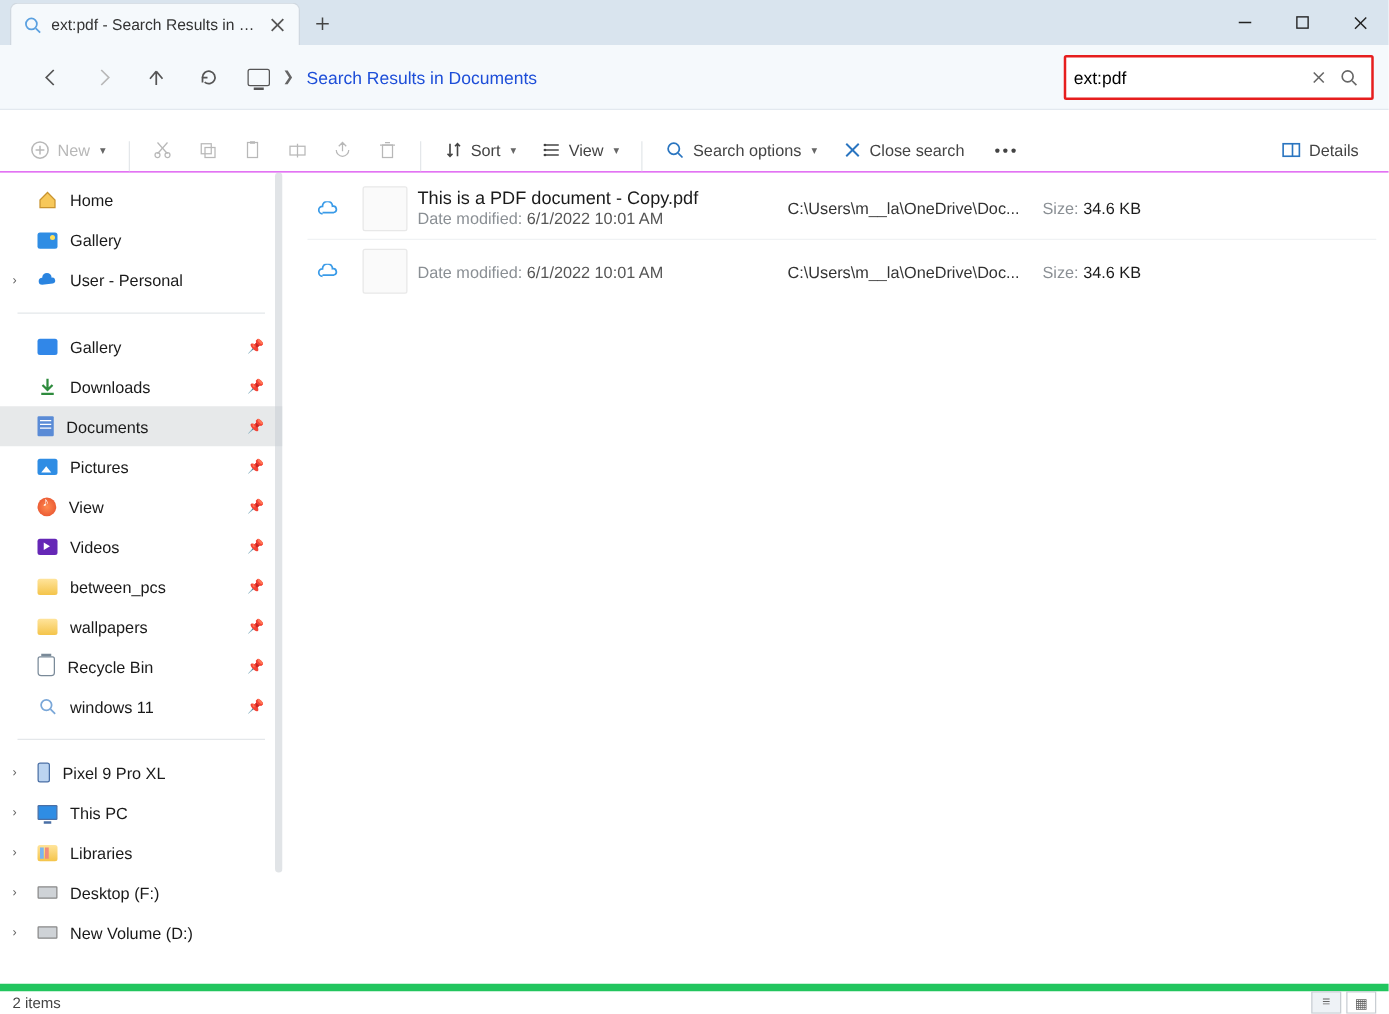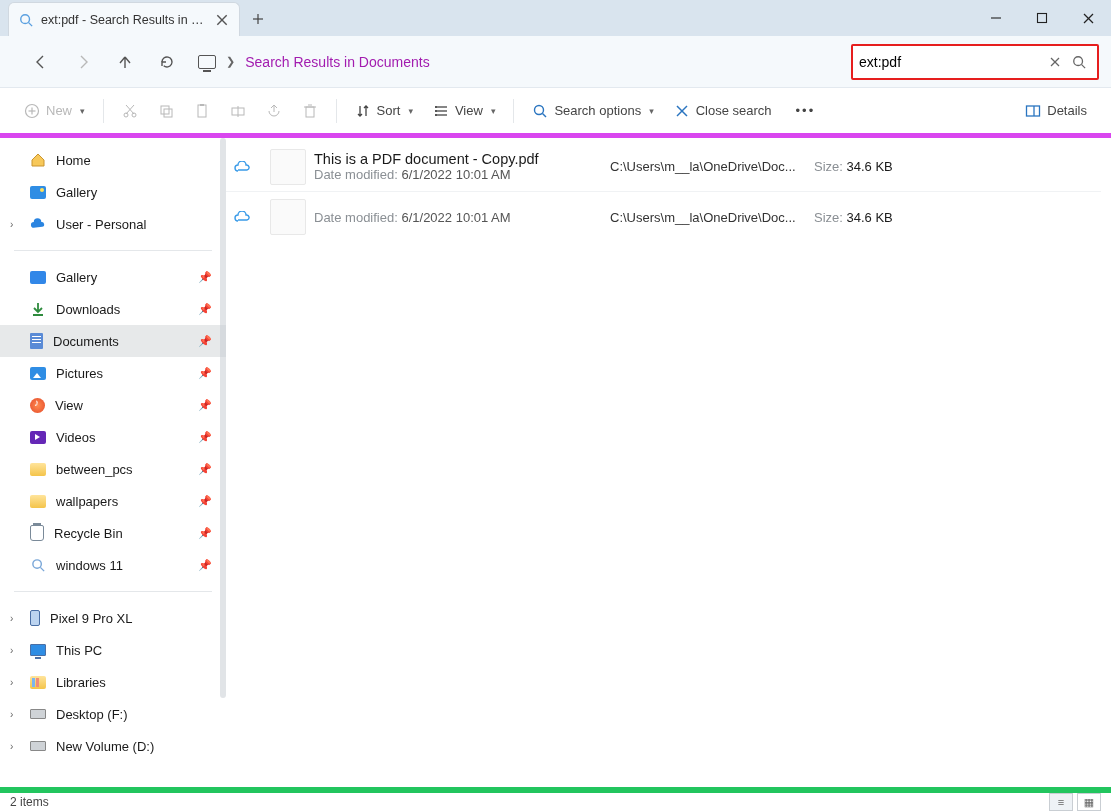--- a/index.html
+++ b/index.html
@@ -15,37 +15,37 @@
 .win-controls { margin-left: auto; display: flex; }
 .win-btn { width: 46px; height: 36px; display: flex; align-items: center; justify-content: center; color: #222; }
 
 
 .navbar { height: 52px; background: #f5f9fc; border-bottom: 1px solid #e3e9ef; display: flex; align-items: center; padding: 0 12px 0 24px; gap: 8px; }
 .nav-ico { width: 34px; height: 34px; display: flex; align-items: center; justify-content: center; border-radius: 4px; color: #555; }
 .nav-ico.disabled { color: #b8b8b8; }
 .addr { flex: 1; display: flex; align-items: center; gap: 10px; padding-left: 6px; }
 .addr .monitor { width: 18px; height: 14px; border: 1.2px solid #555; border-radius: 2px; position: relative; }
 .addr .monitor::after { content:""; position:absolute; bottom:-4px; left:4px; right:4px; height:2px; background:#555; }
-.addr-text { color: #a21caf; font-size: 14px; }
+.addr-text { color: #1d4ed8; font-size: 14px; }
 .chev { color: #666; font-size: 11px; }
 .searchwrap { width: 248px; height: 36px; border: 2.5px solid #e61e1e; border-radius: 2px; background: #fff; display: flex; align-items: center; padding: 0 6px; }
 .searchwrap input { flex:1; border:none; outline:none; font-size:14px; background:transparent; }
 .searchwrap .icobtn { width: 24px; display:flex; align-items:center; justify-content:center; color:#666; }
 
 
-.toolbar { height: 50px; background: #fff; border-bottom: 5px solid #d946ef; display:flex; align-items:center; padding: 0 16px; gap: 4px; }
+.toolbar { height: 50px; background: #fff; border-bottom: 1px solid #d946ef; display:flex; align-items:flex-end; padding: 0 16px; gap: 4px; }
 .tbtn { height: 34px; display:flex; align-items:center; gap:6px; padding: 0 8px; border-radius:4px; color:#444; font-size:13px; }
 .tbtn.disabled { color: #b8b8b8; }
 .tbtn svg, .tbtn .glyph { width:16px; height:16px; }
 .tsep { width:1px; height:24px; background:#e4e7ea; margin: 0 6px; }
 .spacer { flex:1; }
 .carrot { font-size: 9px; color: #666; margin-left:2px; }
 
 
-.body { display:flex; height: calc(811px - 36px - 52px - 50px - 24px); }
+.body { display:flex; height: calc(811px - 36px - 52px - 50px - 24px); gap: 20px; }
 .sidebar { width: 226px; padding: 6px 0; overflow-y: auto; position: relative; }
 .sidebar::after { content:""; position:absolute; top:0; right:0; width:1px; height:100%; }
 .side-scroll { position:absolute; right:0; top:0; width:6px; height:560px; background: #c9ced3; border-radius:3px; opacity:.55; }
 .navitem { height:32px; display:flex; align-items:center; padding-left: 30px; gap:10px; position:relative; font-size:13px; }
 .navitem.active { background: #e7e9ea; }
 .navitem .expand { position:absolute; left:10px; font-size:10px; color:#666; }
 .navitem .pin { position:absolute; right:14px; font-size:11px; color:#b8bdc2; }
 .sidesep { height:1px; background:#e4e7ea; margin: 10px 14px 10px 14px; }
 .ico { width:16px; height:16px; display:inline-flex; align-items:center; justify-content:center; }
 .ico-folder { width:16px; height:13px; background: linear-gradient(#ffe49b,#f4c44a); border-radius:2px; position:relative; }

